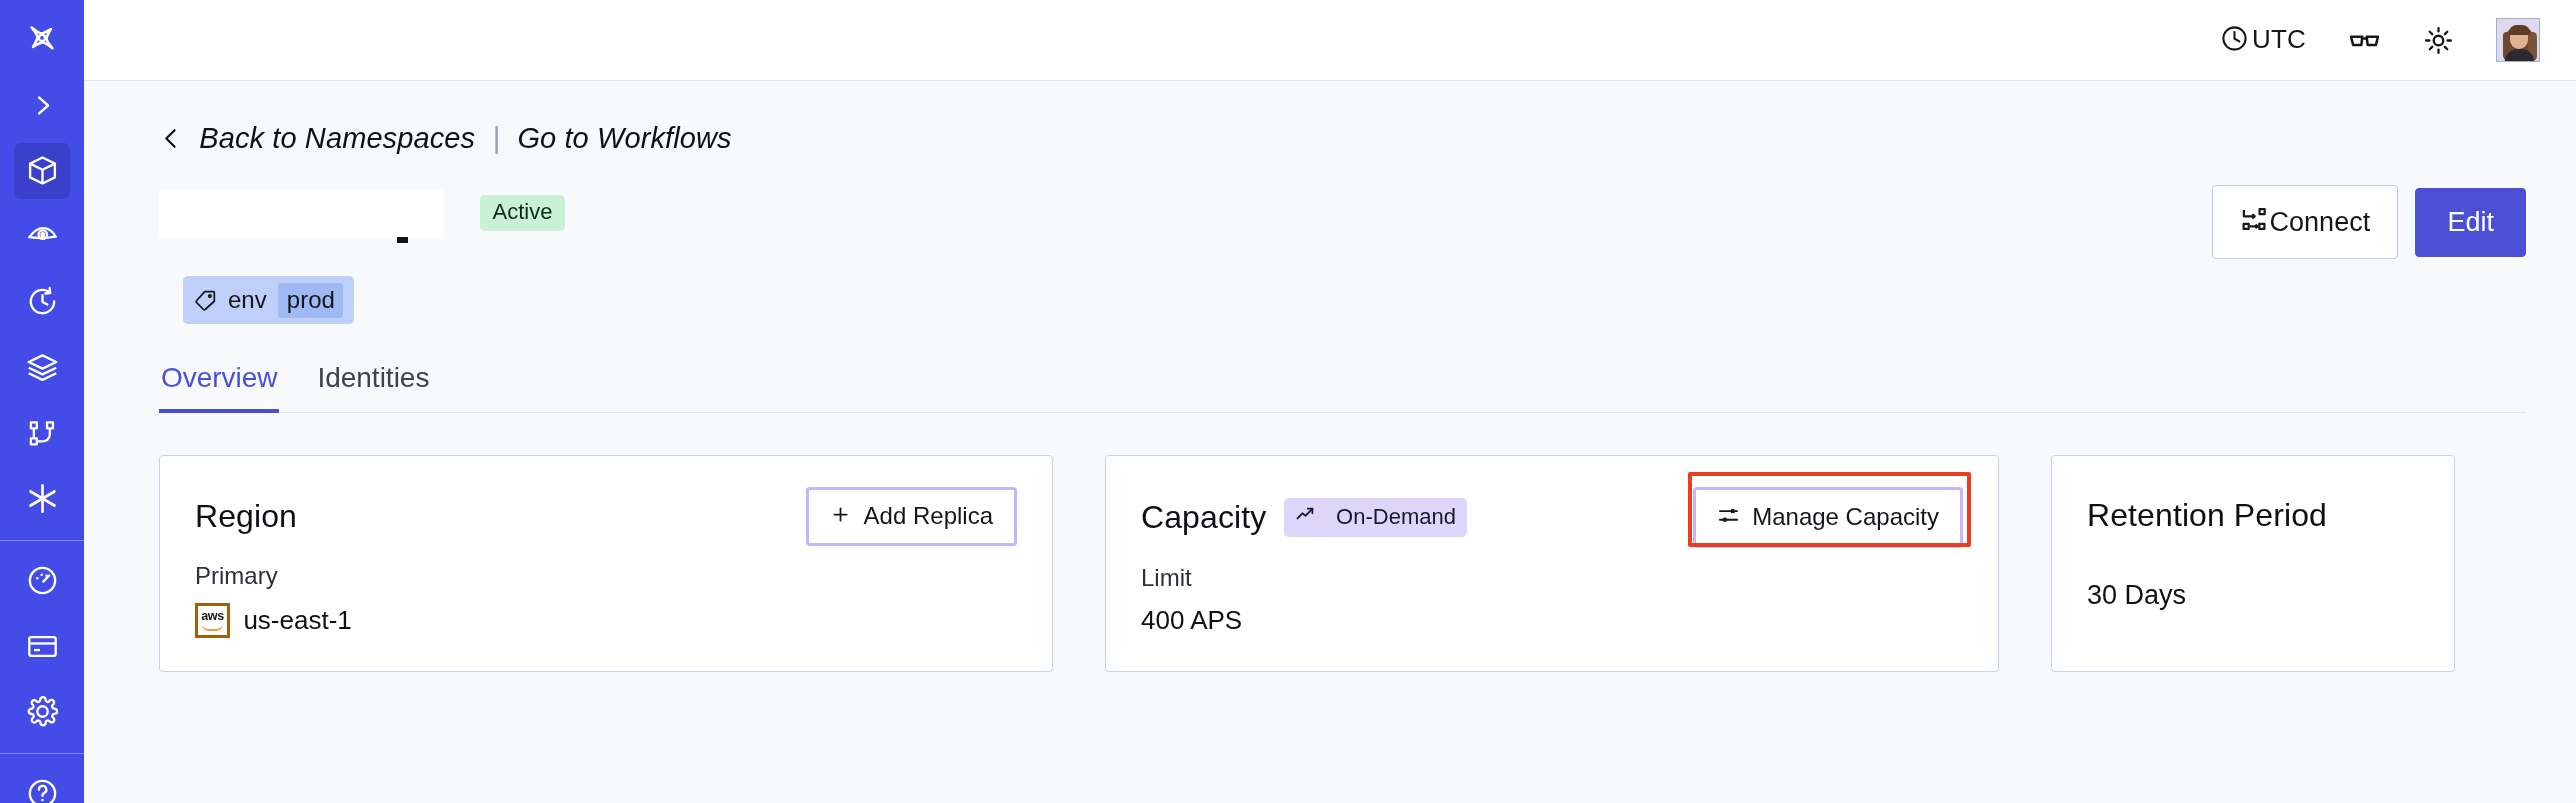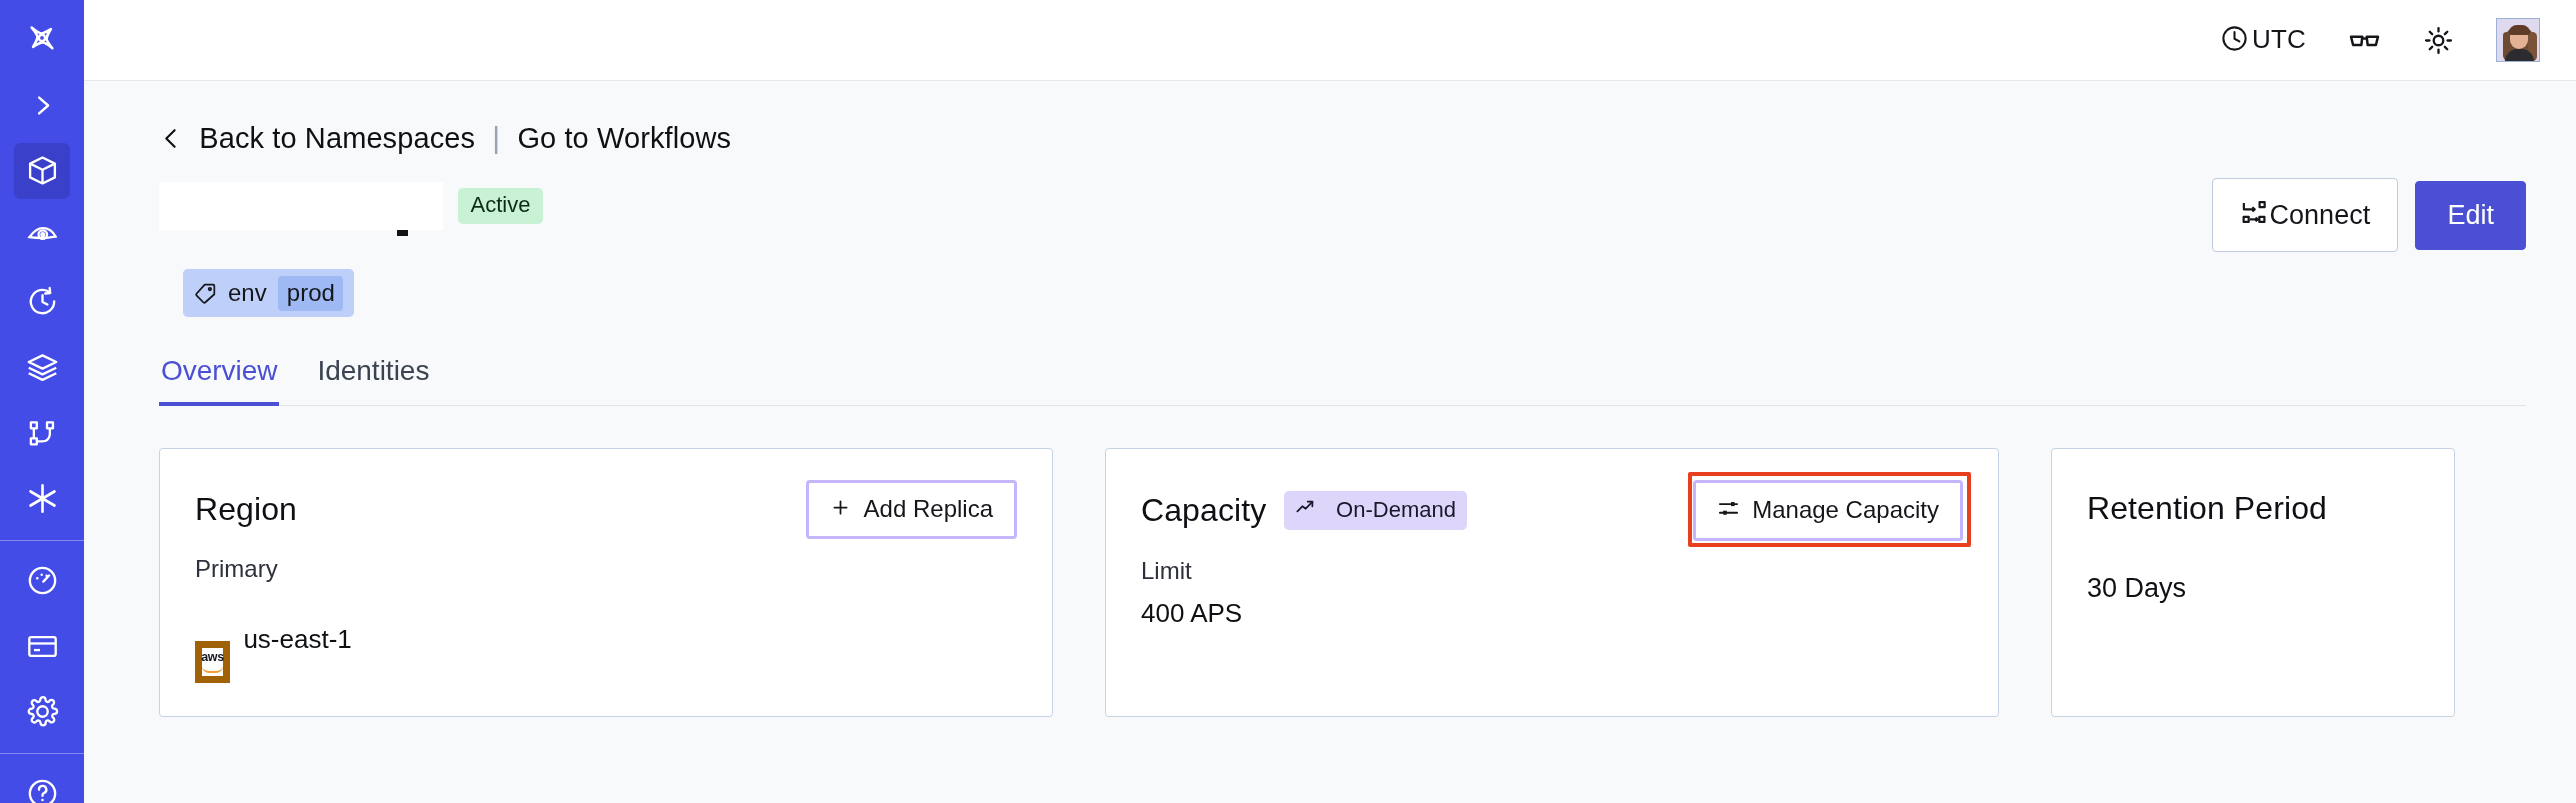--- a/index.html
+++ b/index.html
@@ -83,29 +83,30 @@
     flex: 1 1 auto;
     background: #f7f9fb;
     padding: 40px 50px 0 75px;
     overflow: hidden;
     position: relative;
   }
 
   .breadcrumb {
     display: flex; align-items: center; gap: 15.3px;
     font-size: 29px; color: #0e1014; letter-spacing: 0.1px;
-    margin-bottom: 23px;
+    margin-bottom: 30px;
+    font-style: italic;
   }
   .breadcrumb .bc-chev { color: #0e1014; display:flex; align-items:center; }
   .bc-sep { color: #9aa2b1; font-weight: 300; margin: 0 1.9px; font-size: 30px; }
   .bc-link { color: #0e1014; }
 
   
   .title-row { display: flex; align-items: flex-start; min-height: 61px; }
-  .title-left { display: flex; align-items: center; gap: 15px; padding-top: 3.8px; }
+  .title-left { display: flex; align-items: center; gap: 37px; padding-top: 3.8px; }
   .redacted-title {
     width: 284px; height: 48px; background: #ffffff; position: relative;
   }
   .redacted-title .dot {
     position: absolute; right: 35px; bottom: -6.7px;
     width: 11.5px; height: 6.7px; background: #121316;
   }
   .badge-active {
     background: #c9f2d5; color: #0c2b17;
     font-size: 22px; padding: 5.8px 12.5px 7.7px; border-radius: 4.8px;
@@ -176,24 +177,23 @@
   }
   .card-head .btn { margin-left: auto; }
   .btn-small {
     font-size: 24px; padding: 14.4px 21px; gap: 12.5px;
     background: #ffffff; color: #14161a; border: 3px solid #c4b5fd; border-radius: 3.8px;
   }
   .card-sub { font-size: 24px; color: #2c313b; margin-top: 15.3px; }
   .card-value { font-size: 26px; color: #0e1014; margin-top: 13.4px; display: flex; align-items: center; gap: 13.4px; }
   .card-value.big { font-size: 27px; margin-top: 35px; }
   .aws-logo {
-    width: 35px; height: 42px; border: 7px solid #a16207; background: #fff;
+    width: 35px; height: 35px; border: 3px solid #a16207; background: #fff;
     display: flex; flex-direction: column; align-items: center; justify-content: center;
     flex: 0 0 35px;
-    margin-top: 45px;
   }
   .aws-logo .aws-txt { font-size: 12.5px; font-weight: 700; color: #16191f; line-height: 1; letter-spacing: -0.3px; }
   .aws-logo .aws-smile {
     width: 21px; height: 6.7px; margin-top: 1.9px;
     border-bottom: 2.9px solid #f59d38; border-radius: 0 0 11.5px 11.5px;
   }
 
   
   .annotation {
     position: absolute;

